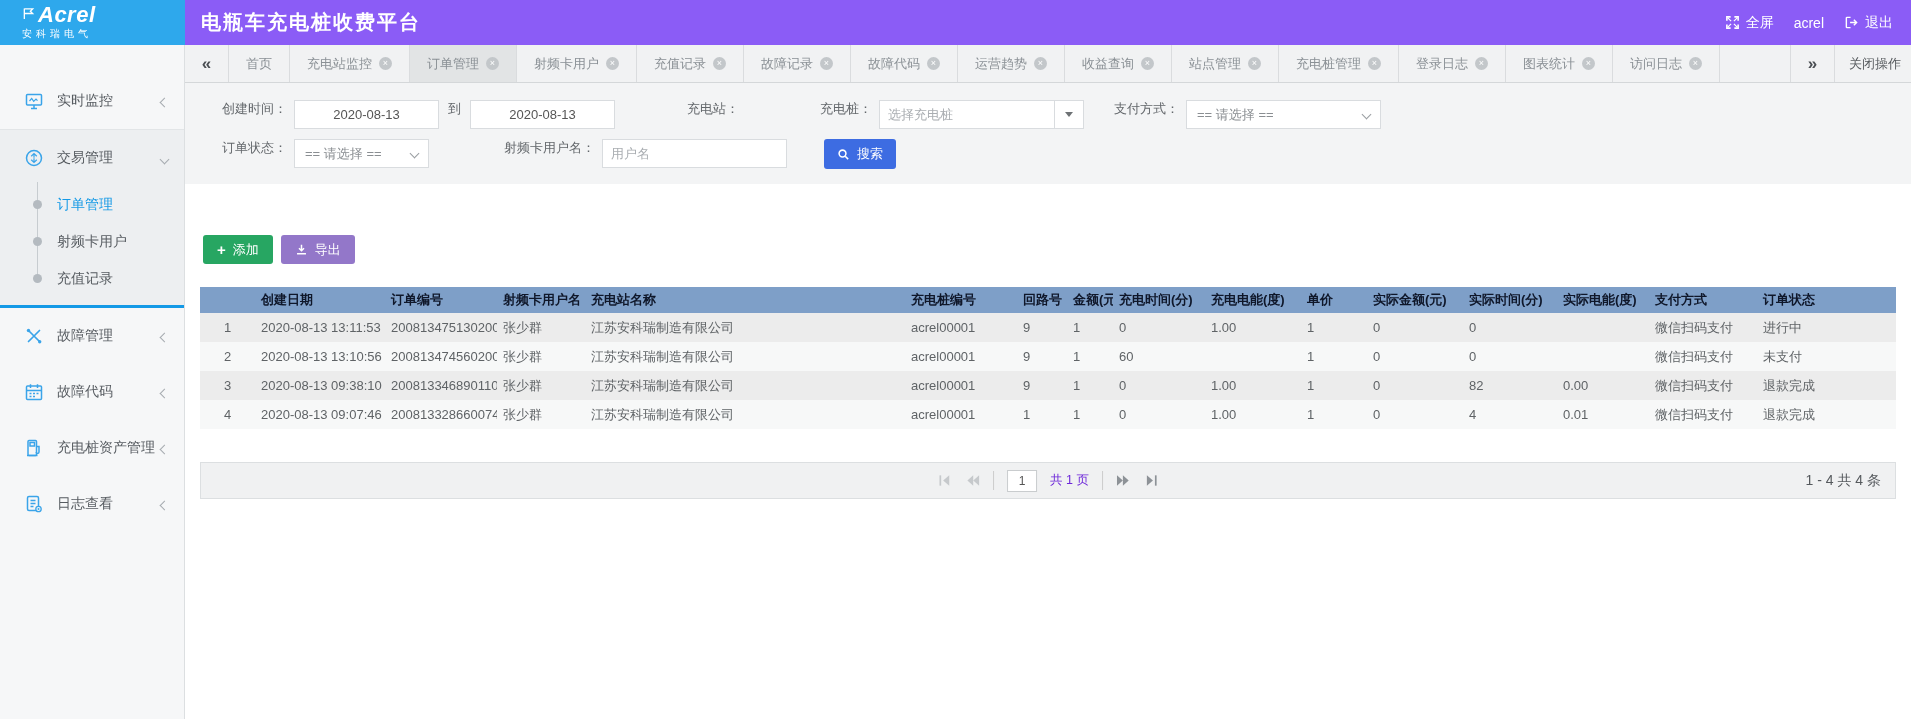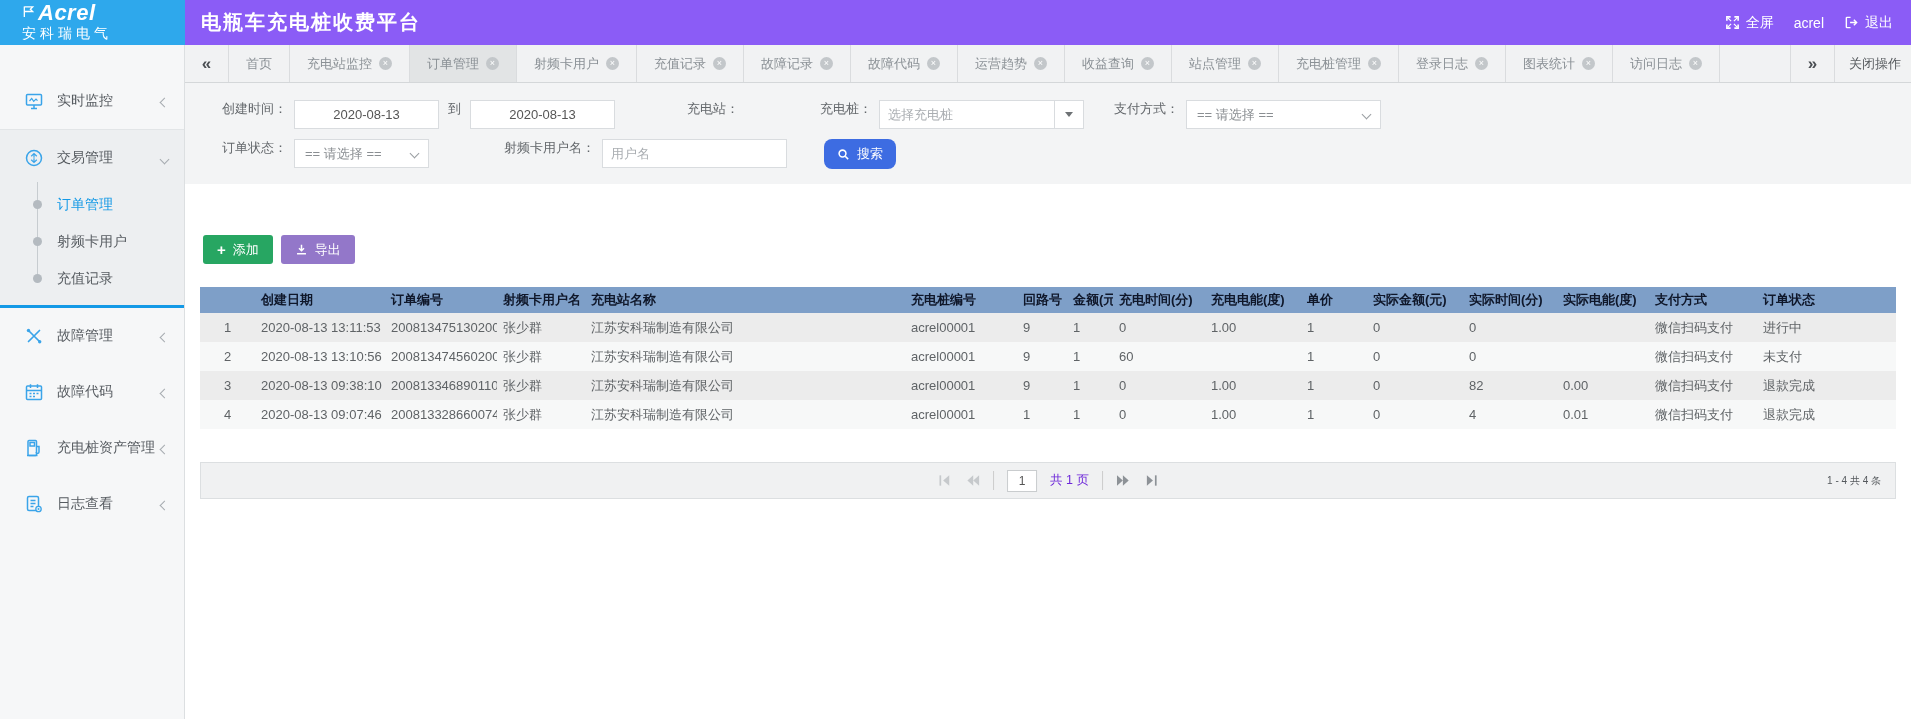--- a/index.html
+++ b/index.html
@@ -5,21 +5,21 @@
   * { margin:0; padding:0; box-sizing:border-box; }
   html,body { width:1911px; height:719px; overflow:hidden; }
   body { font-family:"Liberation Sans","DejaVu Sans",sans-serif; background:#fff; font-size:13px; }
 
   
   .header { height:45px; background:#8b5cf6; display:flex; align-items:center; color:#fff; }
   .logo { width:185px; height:45px; background:#2ea8ec; display:flex; flex-direction:column; justify-content:center; padding-left:22px; flex:none; }
   .brand-line { display:flex; align-items:flex-end; gap:3px; line-height:1; }
   .flag svg { width:13px; height:13px; display:block; margin-bottom:6px; }
   .brand { font-size:22px; font-weight:bold; font-style:italic; letter-spacing:0.5px; }
-  .brand-sub { font-size:14px; letter-spacing:4px; margin-top:1px; }
+  .brand-sub { font-size:10px; letter-spacing:4px; margin-top:1px; }
   .app-title { font-size:20px; font-weight:bold; margin-left:16px; letter-spacing:2px; }
   .header-right { margin-left:auto; display:flex; align-items:center; gap:20px; padding-right:18px; font-size:14px; }
   .hbtn { display:flex; align-items:center; gap:6px; cursor:pointer; }
   .hicon svg { width:15px; height:15px; display:block; }
 
   
   .main { display:flex; height:674px; }
   .sidebar { width:185px; flex:none; background:#f6f7f8; border-right:1px solid #dcdfe1; padding-top:28px; }
   .content { flex:1; display:flex; flex-direction:column; background:#fff; overflow:hidden; }
 
@@ -59,21 +59,21 @@
   .to-label { margin:0 9px; color:#63676b; }
   .combo { display:flex; align-items:stretch; }
   .combo-input { border-right:none; }
   .combo-btn { width:30px; border:1px solid #d9dcdf; background:#fff; display:flex; align-items:center; justify-content:center; cursor:pointer; }
   .caret-down { width:0; height:0; border-left:4px solid transparent; border-right:4px solid transparent; border-top:5px solid #6e7275; }
   .select-box { height:29px; border:1px solid #d9dcdf; background:#fff; display:flex; align-items:center; padding:0 10px; color:#8a8e92; font-size:13px; cursor:pointer; }
   .select-box .chev { margin-left:auto; border-color:#9a9ea2; }
   ::placeholder { color:#a9adb1; opacity:1; }
   .btn { border:none; border-radius:3px; color:#fff; font-size:13px; font-family:inherit; display:inline-flex; align-items:center; gap:7px; cursor:pointer; }
   .btn svg { display:block; }
-  .search-btn { height:30px; padding:0 13px; background:#3d6ce2; margin-left:37px;border-radius:8px; }
+  .search-btn { height:30px; padding:0 13px; background:#3d6ce2; margin-left:37px; }
 
   
   .content-body { flex:1; padding:0 15px; overflow:hidden; }
   .toolbar { margin-top:51px; padding-left:3px; display:flex; gap:8px; }
   .add-btn { height:29px; padding:0 14px; background:#27a662; }
   .export-btn { height:29px; padding:0 14px; background:#9377c9; }
   .plus-glyph { font-size:15px; font-weight:bold; line-height:1; }
 
   
   .grid-wrap { margin-top:23px; }
@@ -87,21 +87,21 @@
   
   .pager { margin-top:33px; height:37px; background:#f0f1f2; border:1px solid #dcdfe1; position:relative; display:flex; align-items:center; }
   .pager-center { position:absolute; left:50%; transform:translateX(-50%); display:flex; align-items:center; gap:13px; }
   .pg-btn { width:15px; height:15px; cursor:pointer; }
   .pg-btn svg { width:15px; height:15px; display:block; }
   .pg-btn.disabled { color:#c6c9cc; }
   .pg-btn.enabled { color:#8d9297; }
   .pg-sep { width:1px; height:19px; background:#ccc; }
   .pg-input { width:30px; height:22px; border:1px solid #c9ccce; text-align:center; font-size:12px; color:#555; font-family:inherit; }
   .pg-count { font-size:12.5px; color:#6d28d9; }
-  .pager-right { position:absolute; right:14px; font-size:10px; color:#55595d; }
+  .pager-right { position:absolute; right:14px; font-size:14px; color:#55595d; }
 </style>
 </head>
 <body>
 
 <header class="header">
   <div class="logo">
     <div class="brand-line">
       <span class="flag">
         <svg viewBox="0 0 14 14" fill="none" stroke="#fff" stroke-width="1.4">
             <path d="M2.5 13V1.5M2.5 2h9l-2.5 2.5L11.5 7h-9"></path>

